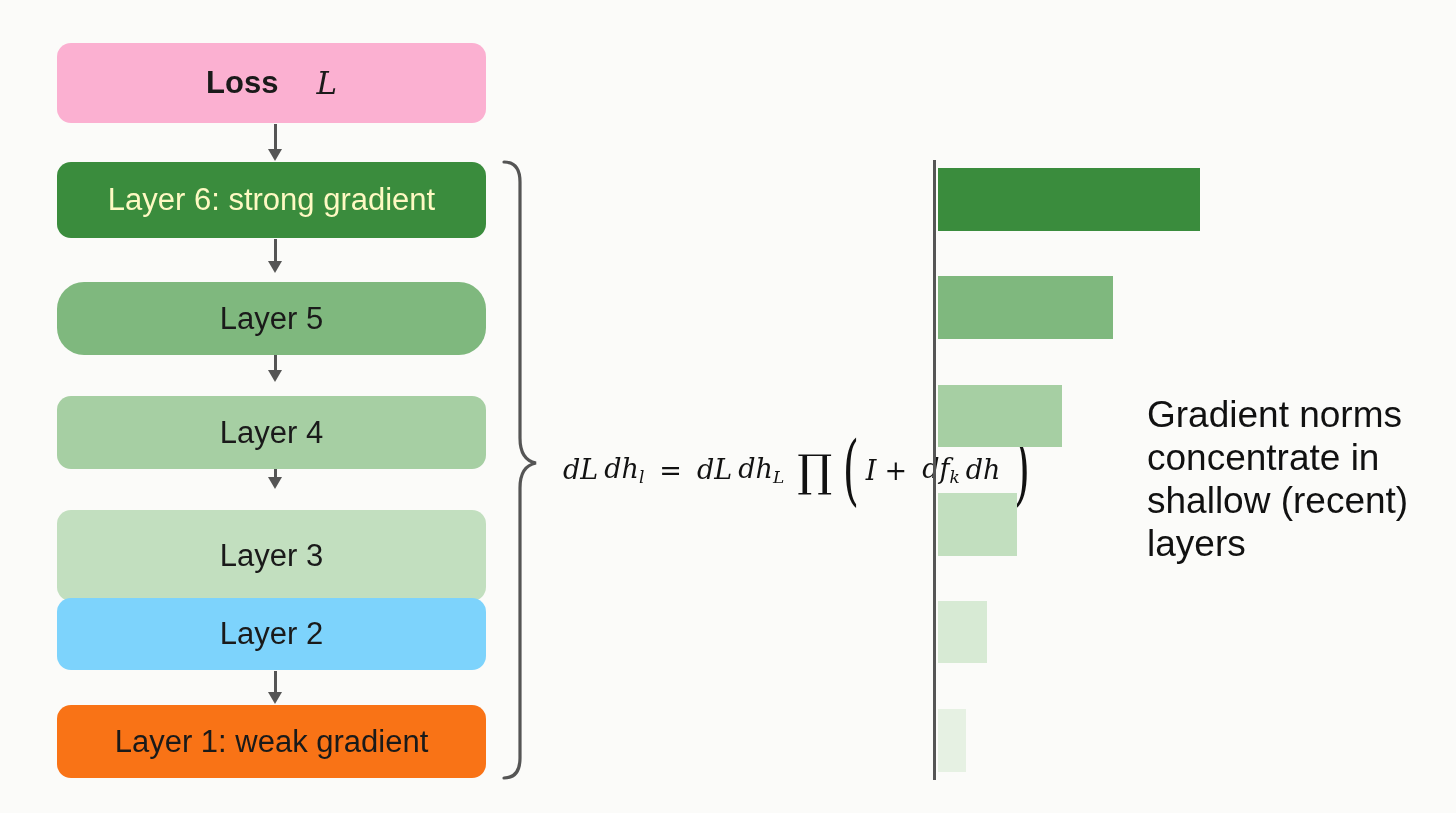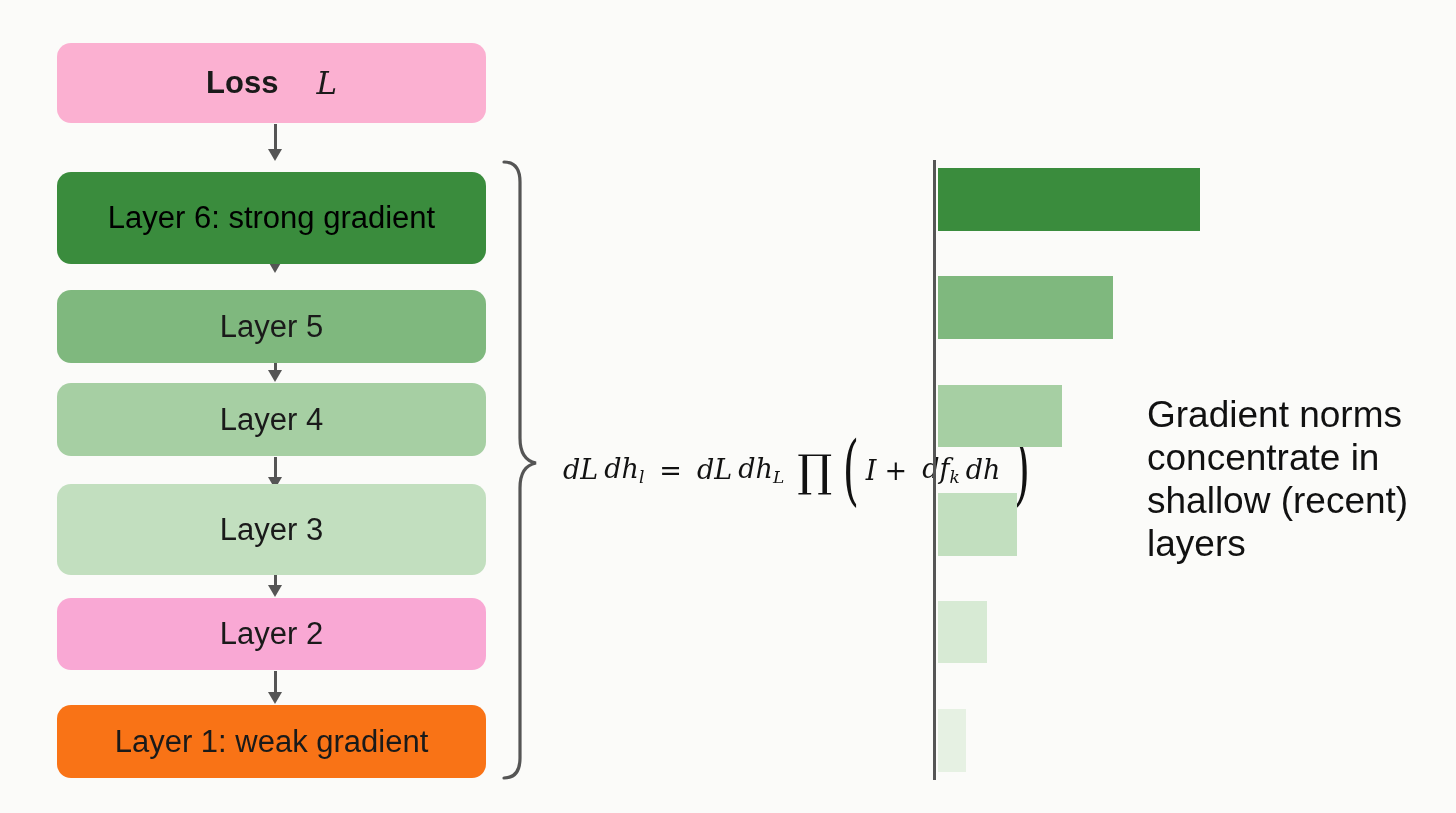--- a/index.html
+++ b/index.html
@@ -74,33 +74,33 @@
   </div>
 <div class="arrow" style="top:564px;height:33px;">
     <div class="shaft" style="height:22px;"></div>
     <div class="head"></div>
   </div>
 <div class="arrow" style="top:671px;height:33px;">
     <div class="shaft" style="height:22px;"></div>
     <div class="head"></div>
   </div>
 
-<div class="box" style="top:172px;height:92px;background:#3a8c3d;color:#000000;">
+<div class="box" style="top:162px;height:76px;background:#3a8c3d;color:#fef9c3;">
   <span>Layer 6: strong gradient</span>
 </div>
-<div class="box" style="top:290px;height:73px;background:#7fb87e;">
+<div class="box" style="top:282px;height:73px;background:#7fb87e;border-radius:27px;">
   <span>Layer 5</span>
 </div>
-<div class="box" style="top:383px;height:73px;background:#a6cfa3;">
+<div class="box" style="top:396px;height:73px;background:#a6cfa3;">
   <span>Layer 4</span>
 </div>
-<div class="box" style="top:484px;height:91px;background:#c2dfbf;">
+<div class="box" style="top:510px;height:91px;background:#c2dfbf;">
   <span>Layer 3</span>
 </div>
-<div class="box" style="top:598px;height:72px;background:#f9a8d4;">
+<div class="box" style="top:598px;height:72px;background:#7dd3fc;">
   <span>Layer 2</span>
 </div>
 <div class="box" style="top:705px;height:73px;background:#f97316;">
   <span>Layer 1: weak gradient</span>
 </div>
 
 <svg class="brace" width="40" height="626" viewBox="0 0 40 626">
   <path d="M6 4 Q22 4 22 24 L22 280 Q22 302 38 305 Q22 308 22 330 L22 600 Q22 620 6 620" fill="none" stroke="#555" stroke-width="3.2" stroke-linecap="round"></path>
 </svg>
 

